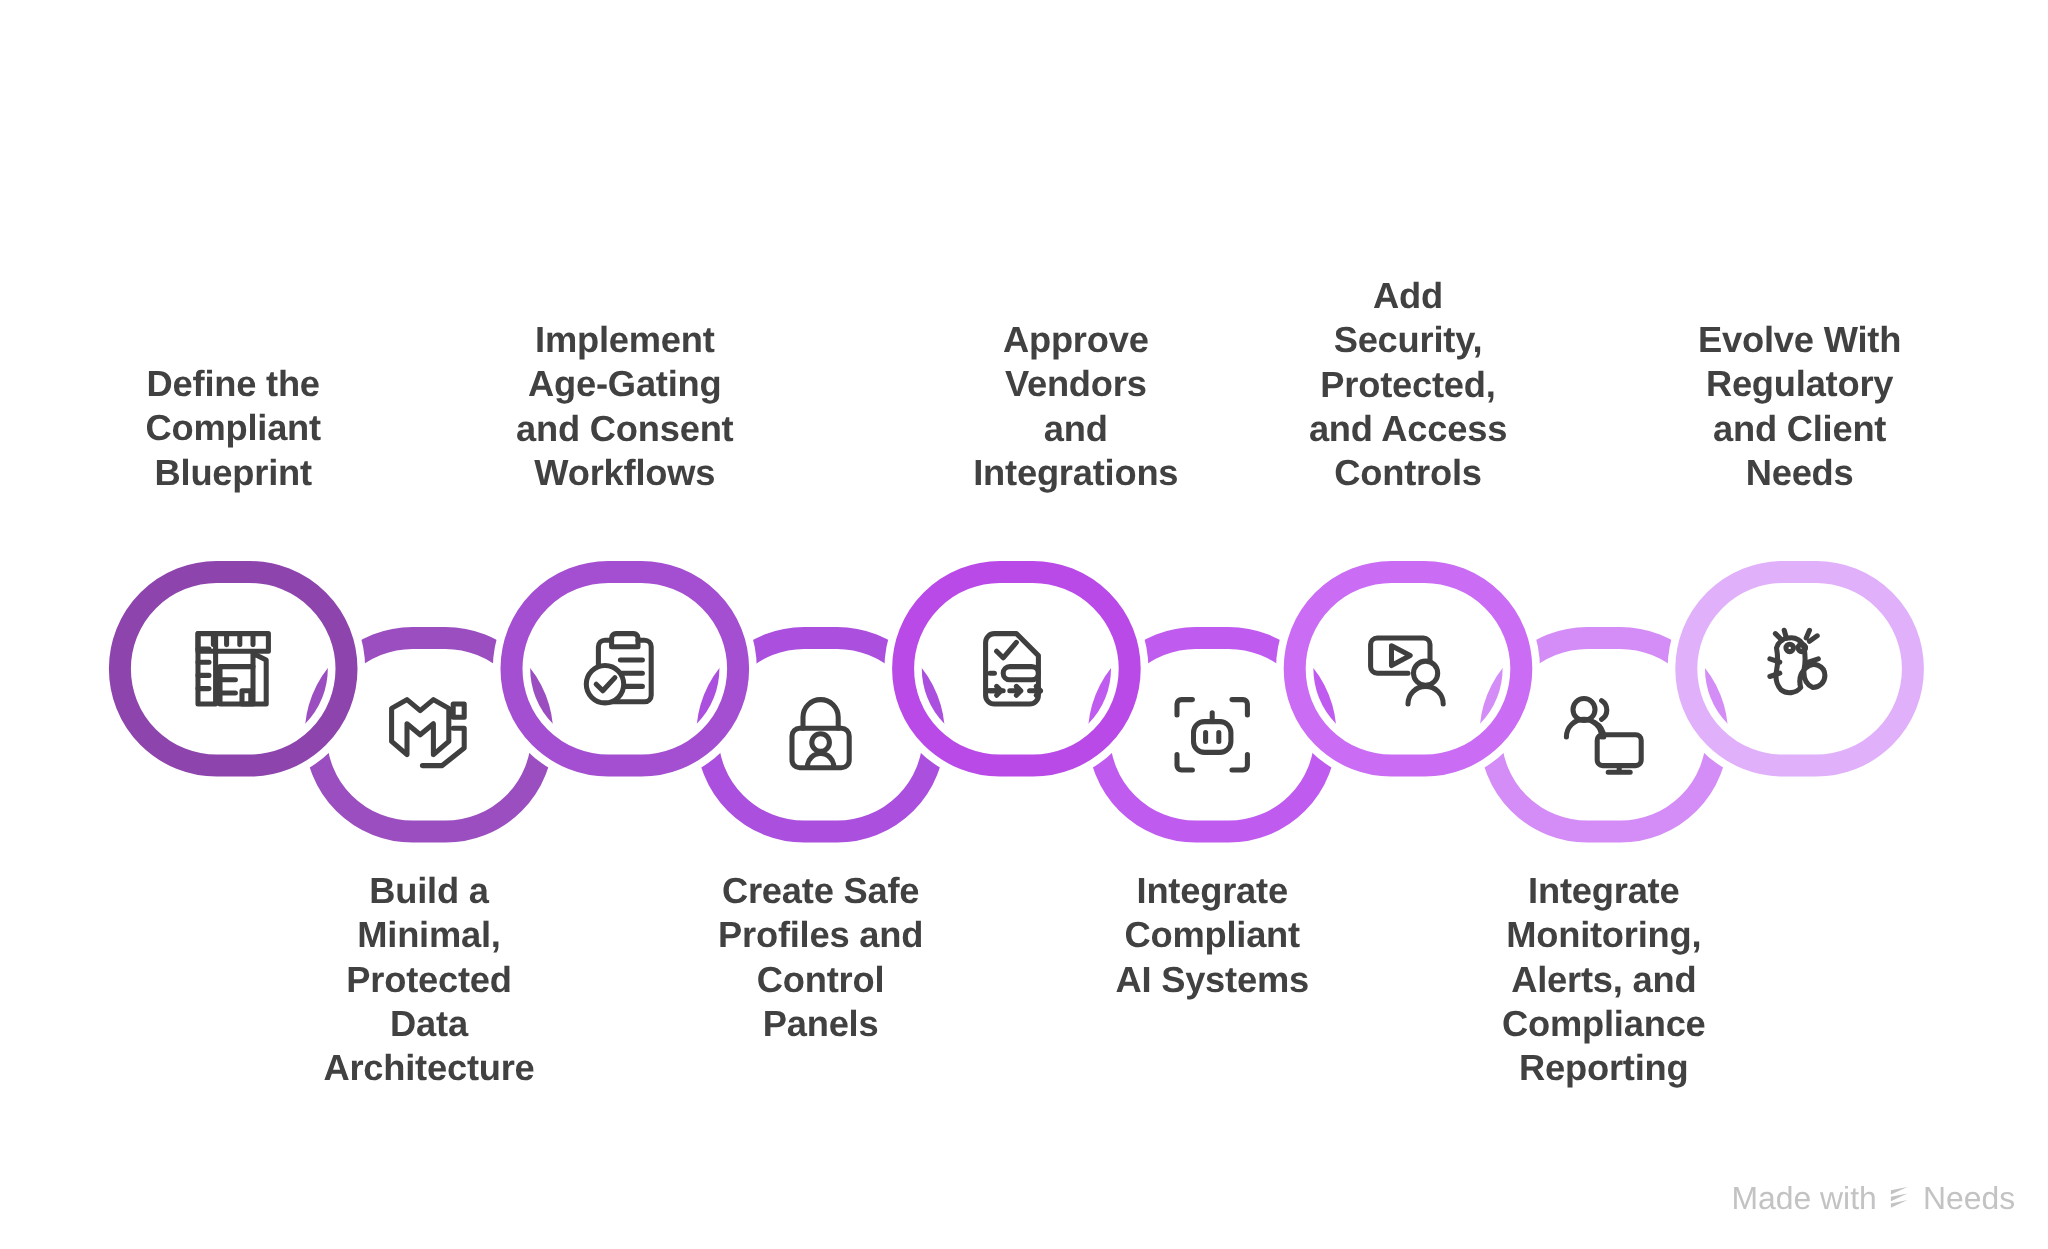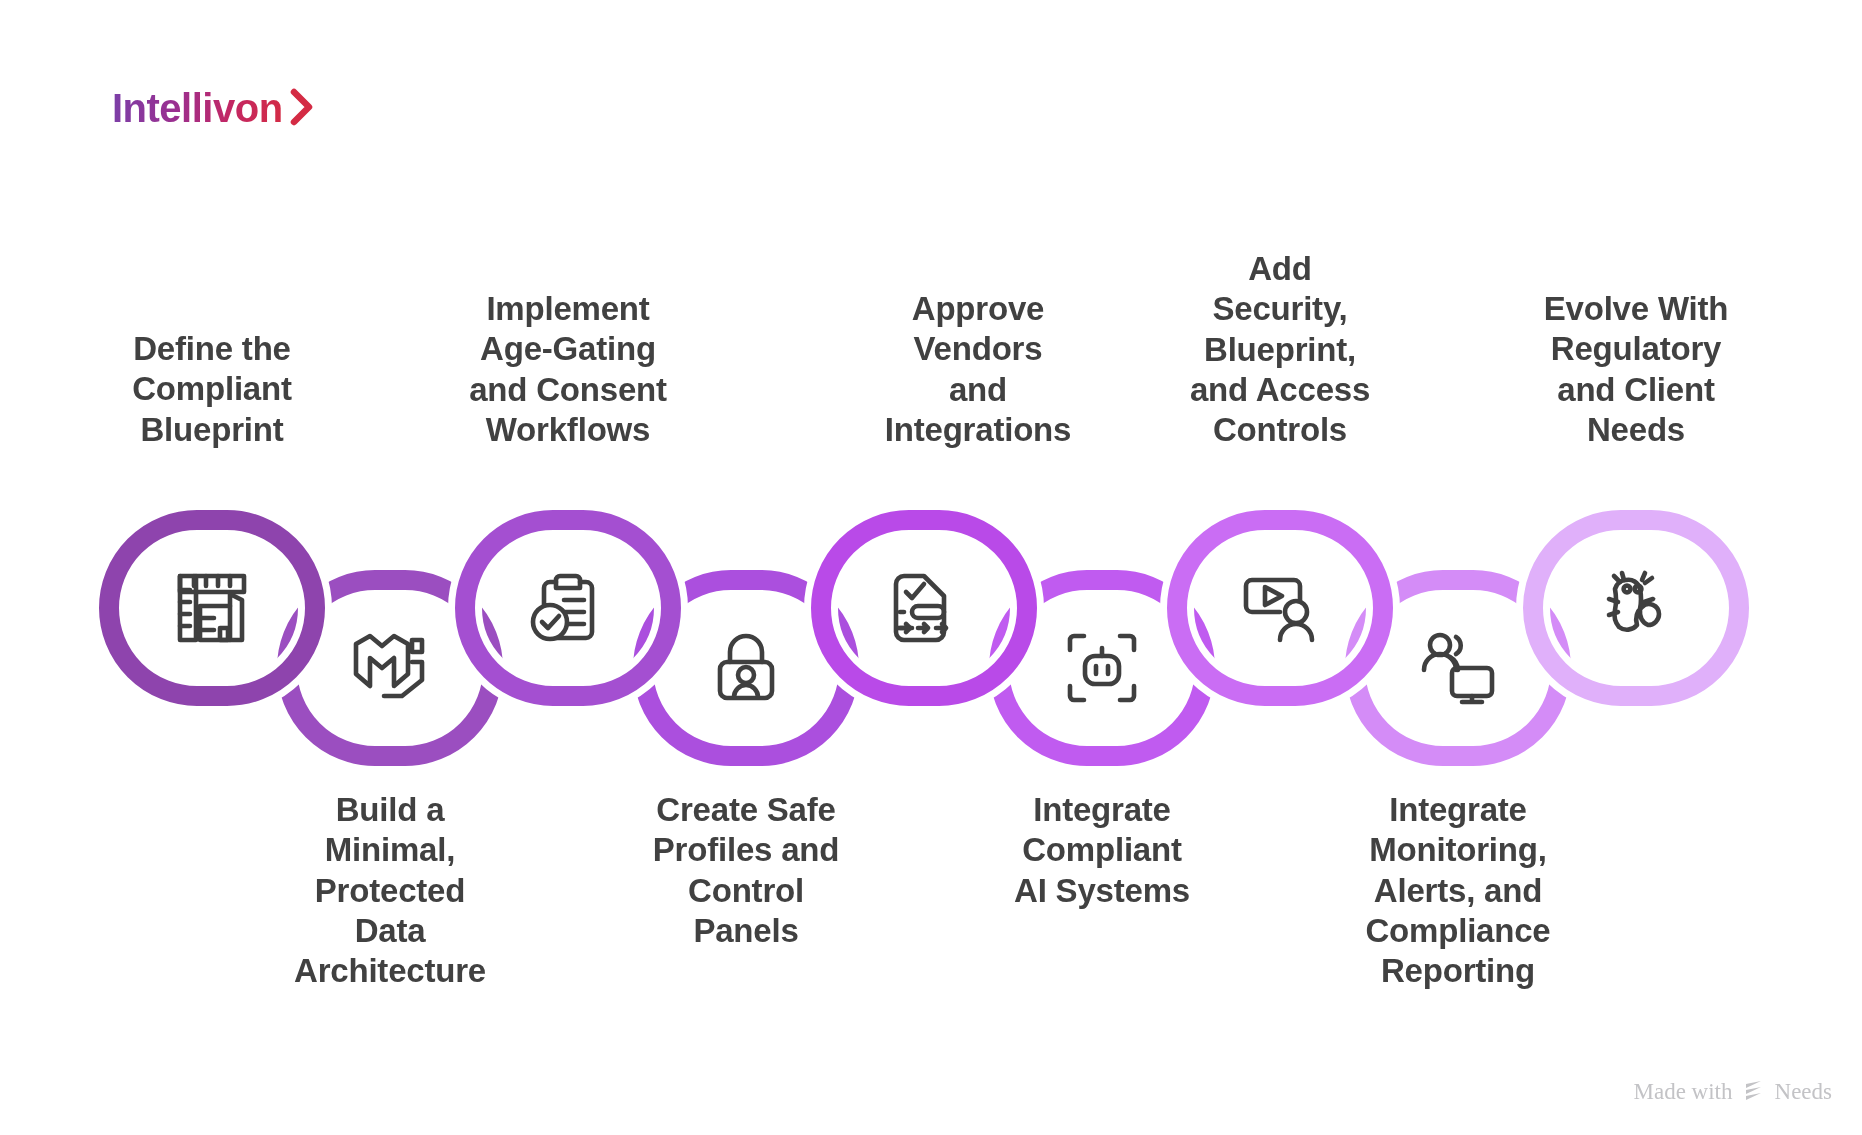--- a/index.html
+++ b/index.html
@@ -81,39 +81,31 @@
 
   
   #watermark {
     position: absolute;
     right: 30px;
     bottom: 28px;
     display: flex;
     align-items: center;
     gap: 9px;
     color: #c3c3c6;
-    font-size: 23px;
+    font-size: 29px;
     font-weight: 400;
-    font-family: Liberation Serif, serif;
+    font-family: Liberation Sans, sans-serif;
   }
   #watermark-mark { display: block; }
 </style>
 </head>
 <body>
 
 <div id="canvas">
 
-  <div id="logo">
-    <span id="logo-text">Intellivon</span>
-    <span id="logo-chevron">
-      <svg width="26" height="38" viewBox="0 0 26 38">
-        <path d="M5 4 L20 19 L5 34" fill="none" stroke="#d42b44" stroke-width="6.5" stroke-linecap="round" stroke-linejoin="round"></path>
-      </svg>
-    </span>
-  </div>
 
   <div id="chain-wrap">
     <svg id="chain-svg" width="1862" height="1135" viewBox="0 0 1862 1135">
         <rect x="1355" y="580" width="206" height="176" rx="88" ry="88" fill="none" stroke="#d48cf7" stroke-width="20"></rect>
         <rect x="999" y="580" width="206" height="176" rx="88" ry="88" fill="none" stroke="#c05bf0" stroke-width="20"></rect>
         <rect x="643" y="580" width="206" height="176" rx="88" ry="88" fill="none" stroke="#ab4fde" stroke-width="20"></rect>
         <rect x="287" y="580" width="206" height="176" rx="88" ry="88" fill="none" stroke="#9b4ec0" stroke-width="20"></rect>
         <rect x="1533" y="520" width="206" height="176" rx="88" ry="88" fill="none" stroke="#ffffff" stroke-width="34"></rect>
         <rect x="1533" y="520" width="206" height="176" rx="88" ry="88" fill="none" stroke="#e0b0fa" stroke-width="20"></rect>
         <rect x="1177" y="520" width="206" height="176" rx="88" ry="88" fill="none" stroke="#ffffff" stroke-width="34"></rect>
@@ -236,21 +228,21 @@
 Panels</div>
       <div class="step-label label-top" style="left: 978px; width: 230px; top: 450px;">Approve
 Vendors
 and
 Integrations</div>
       <div class="step-label label-bottom" style="left: 1102px; width: 230px; top: 790px;">Integrate
 Compliant
 AI Systems</div>
       <div class="step-label label-top" style="left: 1280px; width: 230px; top: 450px;">Add
 Security,
-Blueprint,
+Protected,
 and Access
 Controls</div>
       <div class="step-label label-bottom" style="left: 1458px; width: 230px; top: 790px;">Integrate
 Monitoring,
 Alerts, and
 Compliance
 Reporting</div>
       <div class="step-label label-top" style="left: 1636px; width: 230px; top: 450px;">Evolve With
 Regulatory
 and Client

